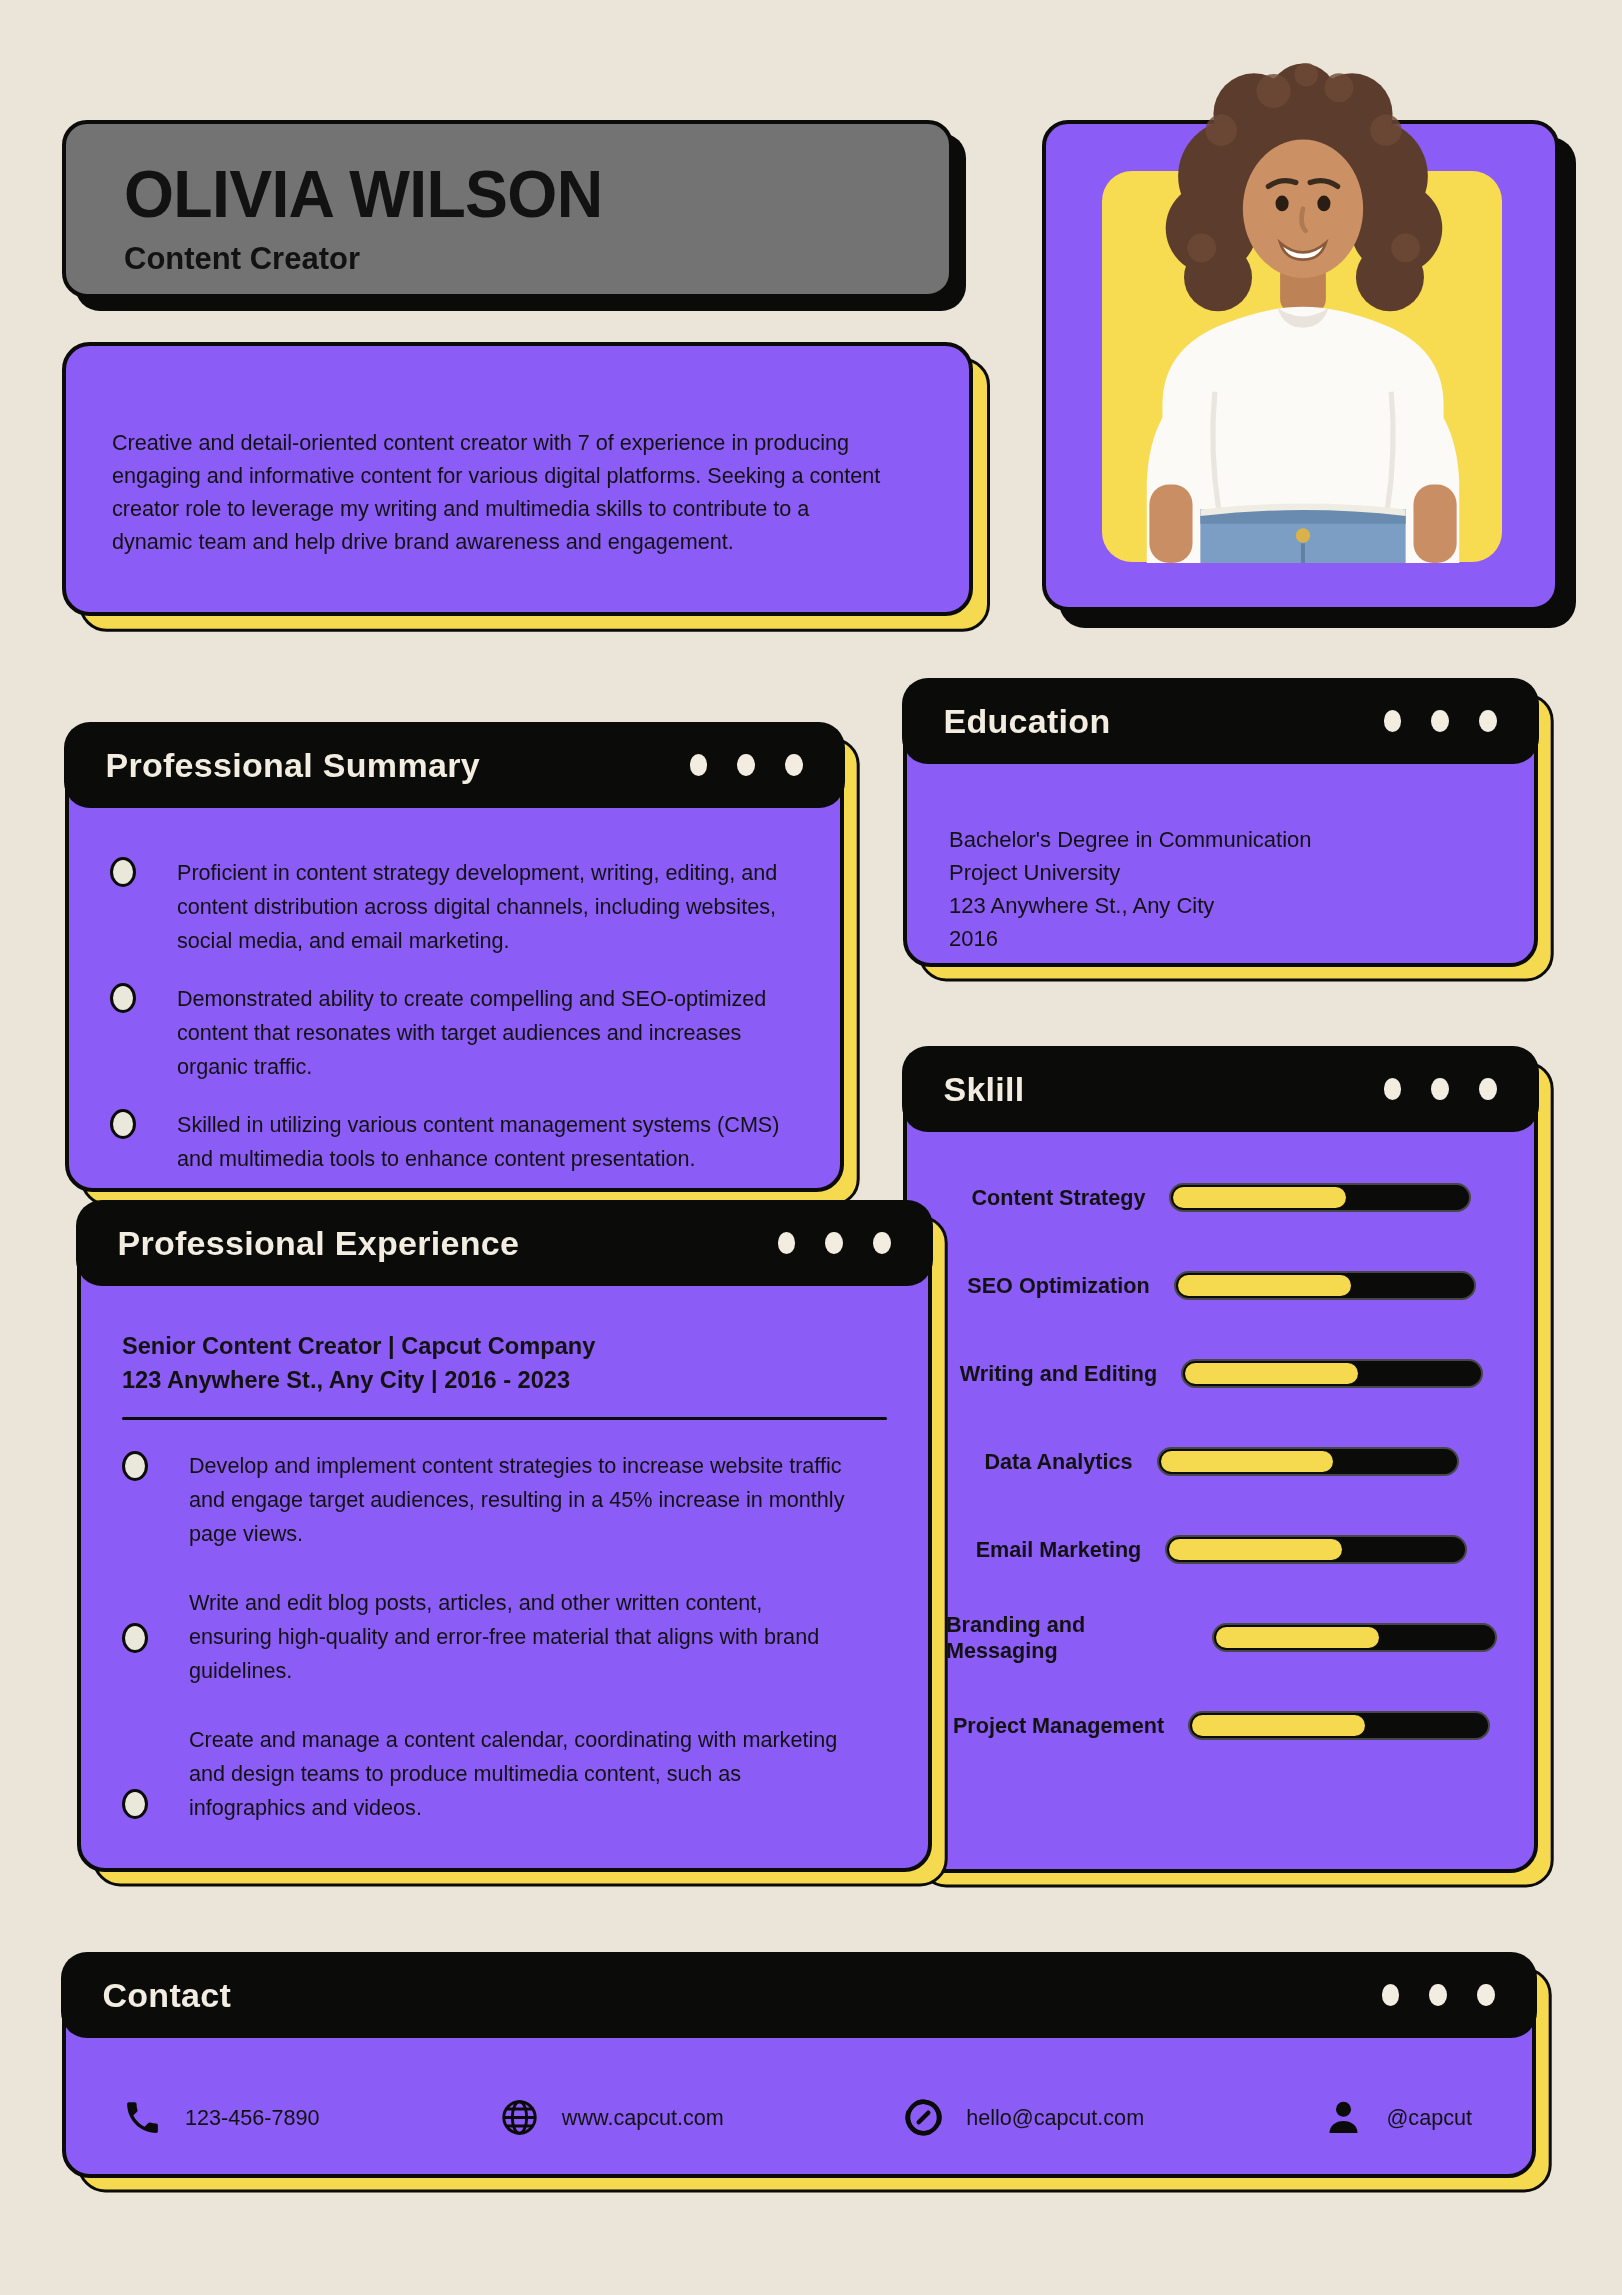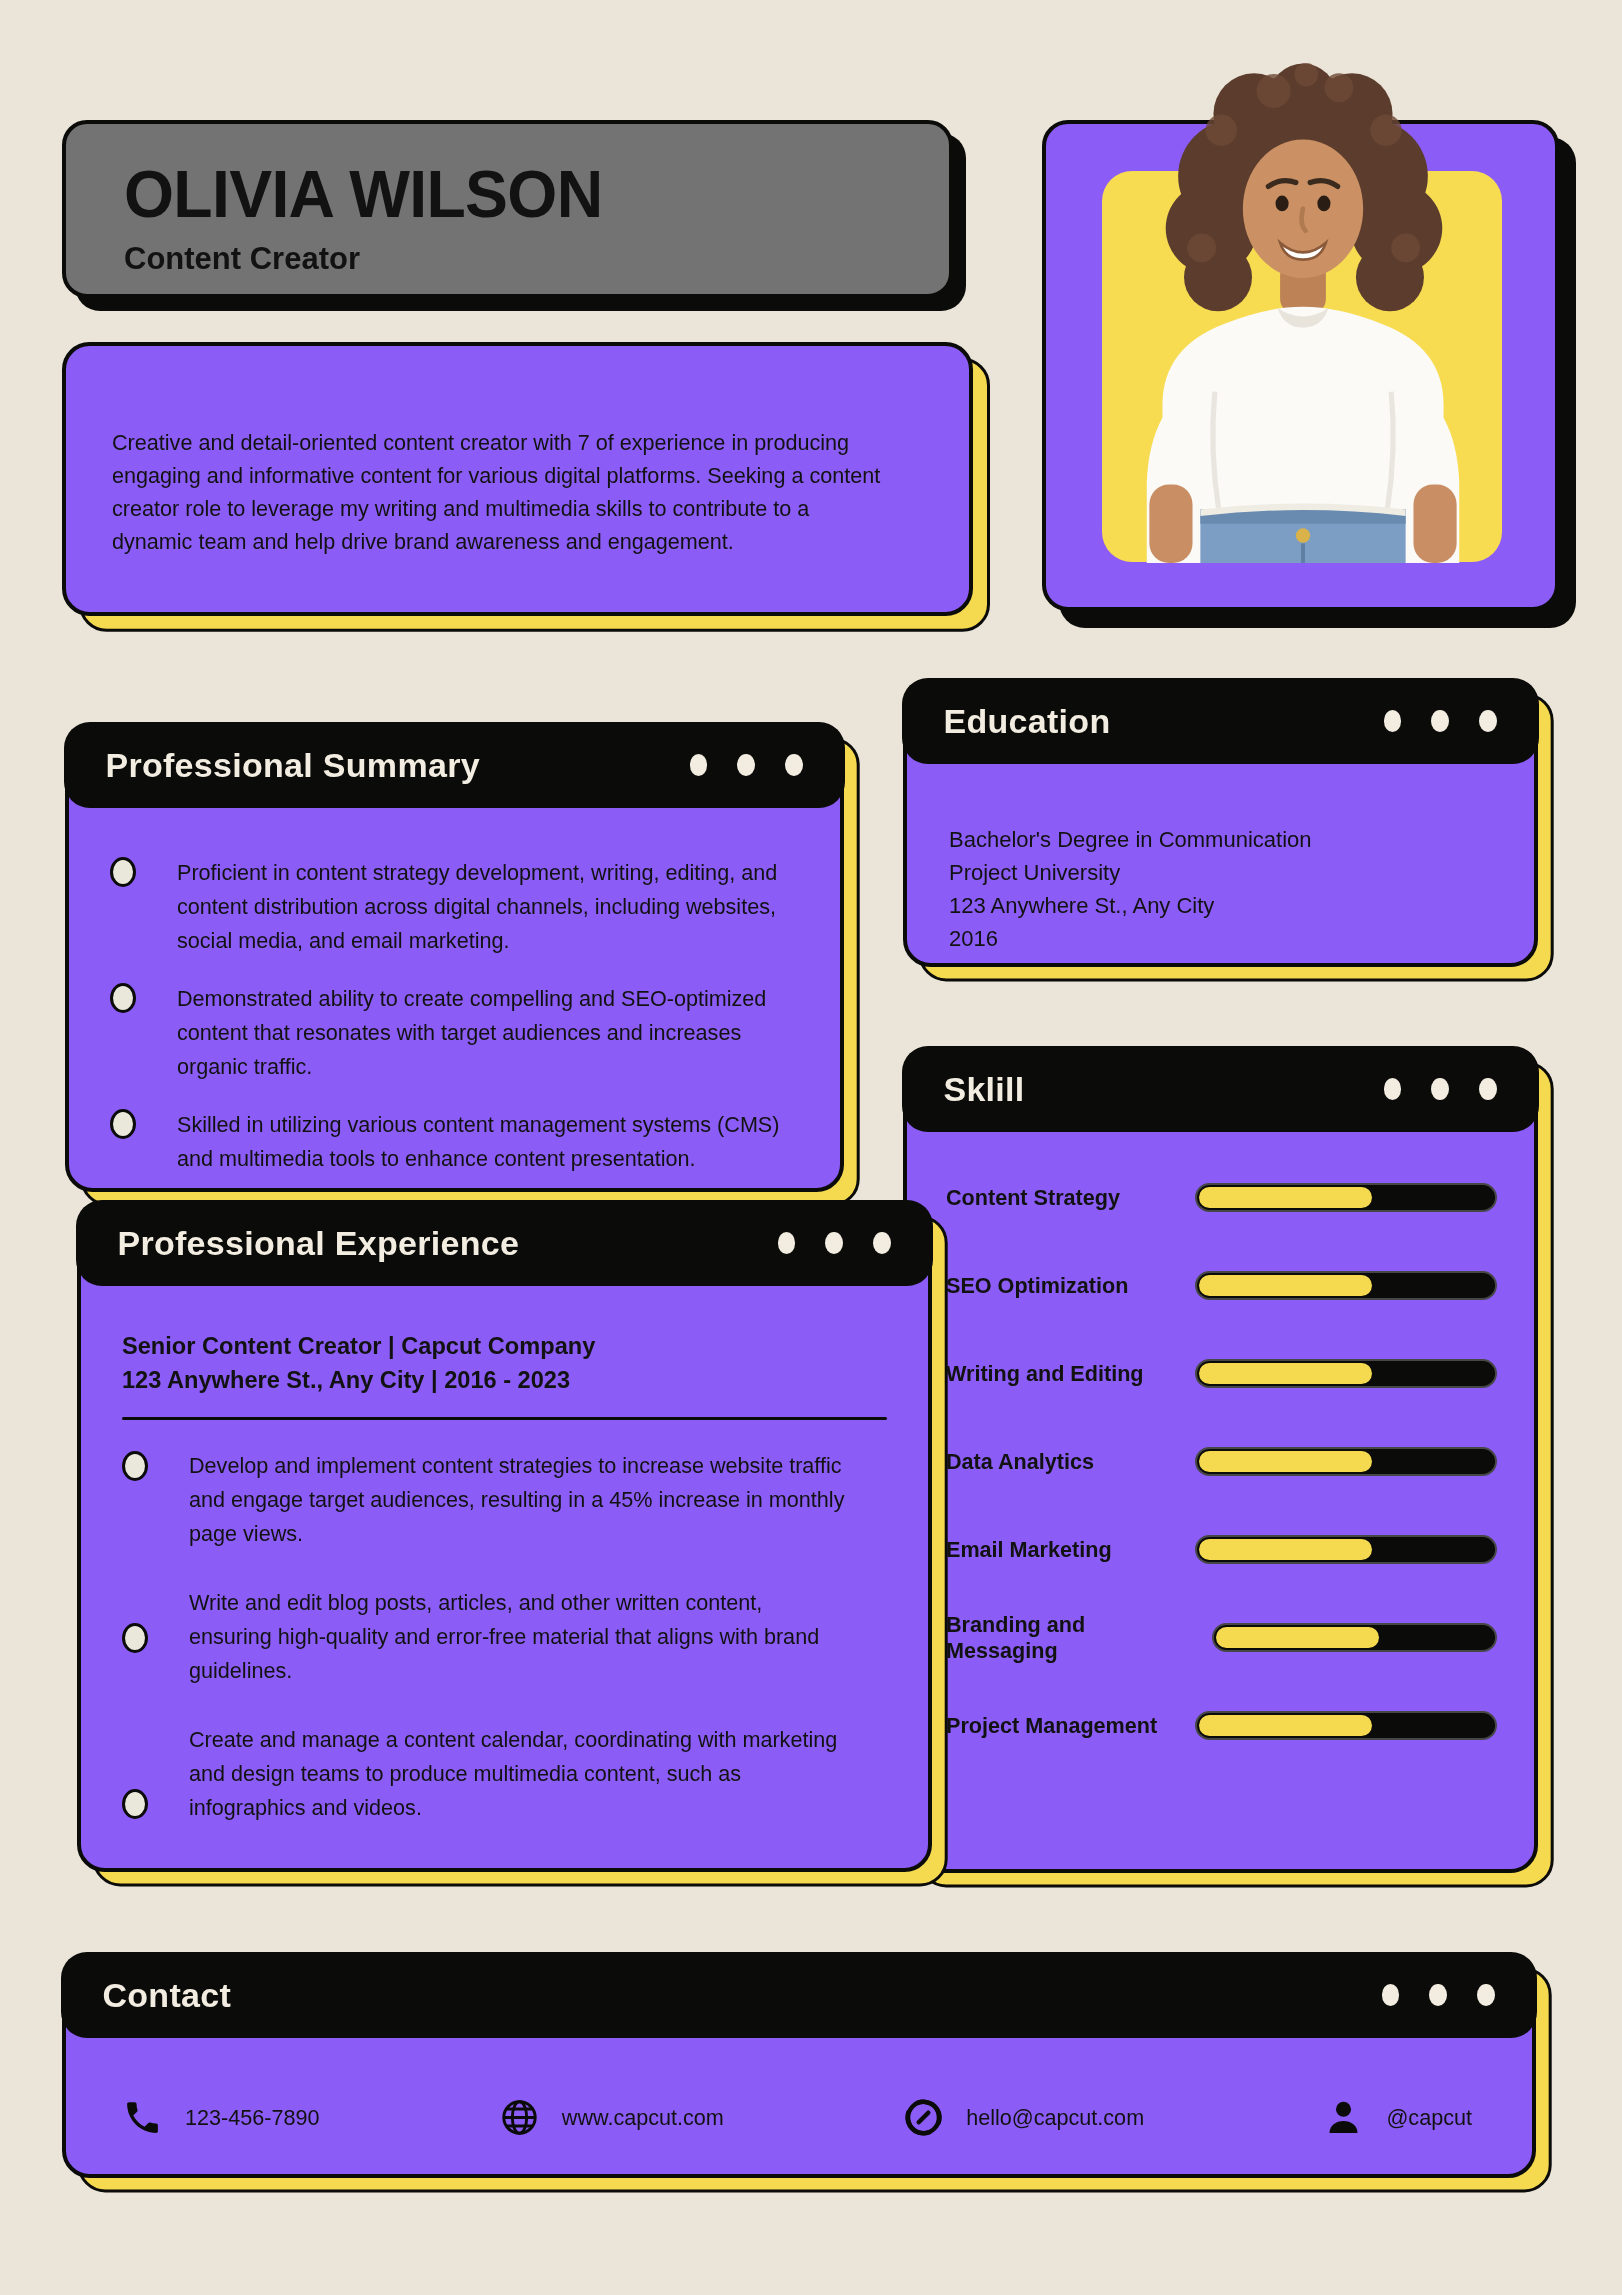--- a/index.html
+++ b/index.html
@@ -92,21 +92,21 @@
   }
   .bullet-text { font-size:21.6px; line-height:34px; max-width:661px; }
   .bullet-item.align-mid .bullet-circle { align-self:center; }
   .bullet-item.align-low .bullet-circle { align-self:flex-end; margin-bottom:6.5px; }
 
   
   .edu-lines { padding:58px 26px 0 42px; font-size:22px; line-height:33px; }
 
   
   .skill-rows { display:flex; flex-direction:column; gap:59px; padding:50px 37px 0 39px; }
-  .skill-row { display:flex; align-items:center; justify-content:space-between; height:29px;gap:24px; }
+  .skill-row { display:flex; align-items:center; justify-content:center; height:29px;gap:24px; }
   .skill-label { font-size:21.6px; font-weight:700; }
   .skill-bar {
     position:relative; width:302px; height:29px;
     background:#0B0B0A; border:2.6px solid #474747; border-radius:15.7px;
   }
   .skill-fill {
     position:absolute; left:2px; top:2px; bottom:2px;
     background:#F5D94E; border-radius:11px;
   }
 

